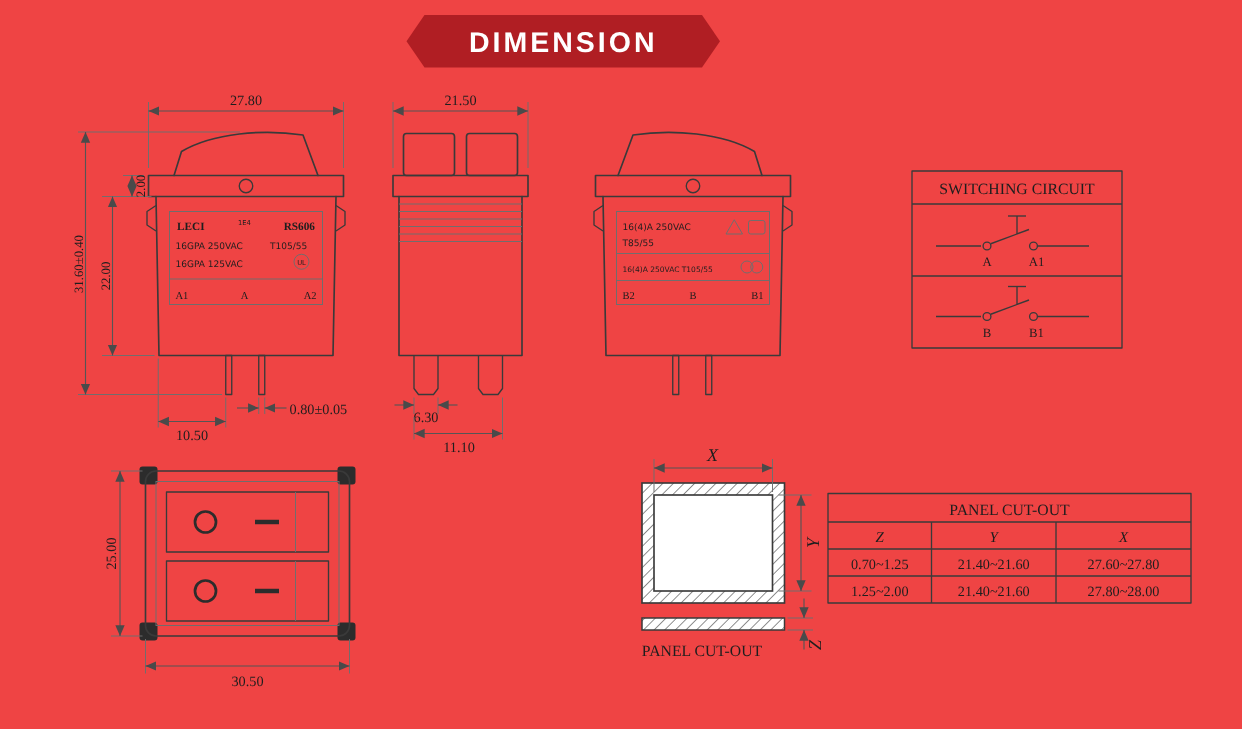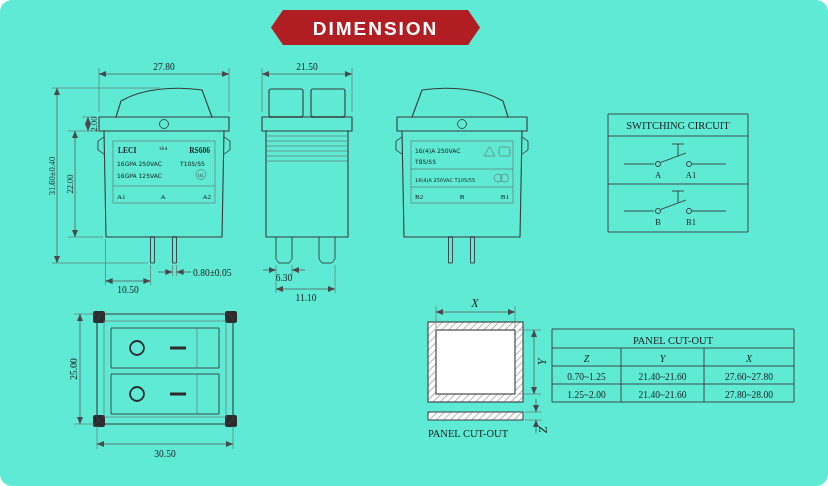--- a/index.html
+++ b/index.html
@@ -1,17 +1,17 @@
 <!DOCTYPE html>
 <html><head>
 <meta charset="utf-8">
 <style>
   html,body{margin:0;padding:0;background:#ffffff;}
-  .stage{width:828px;height:486px;position:relative;background:#5eead4;overflow:hidden;
-         font-family:"Liberation Sans",sans-serif;border-radius:12px;}
+  .stage{width:828px;height:486px;position:relative;background:#ef4444;overflow:hidden;
+         font-family:"Liberation Sans",sans-serif;}
   svg text{fill:#1e1e1e;}
   .ln{fill:none;stroke:#3a3a3a;stroke-width:1.1;stroke-linejoin:round;stroke-linecap:round;}
   .ln2{fill:none;stroke:#3a3a3a;stroke-width:0.9;stroke-linejoin:round;}
   .thin{fill:none;stroke:#6e6e6e;stroke-width:0.65;}
   .dim{fill:none;stroke:#555555;stroke-width:0.75;}
   .dimtxt{font:9.5px "Liberation Serif",serif;}
   .dimtxt-s{font:8.5px "Liberation Serif",serif;}
   .sertxt{font:10.5px "Liberation Serif",serif;}
   .celltxt{font:9.5px "Liberation Serif",serif;}
   .hdrtxt{font:italic 10px "Liberation Serif",serif;}

